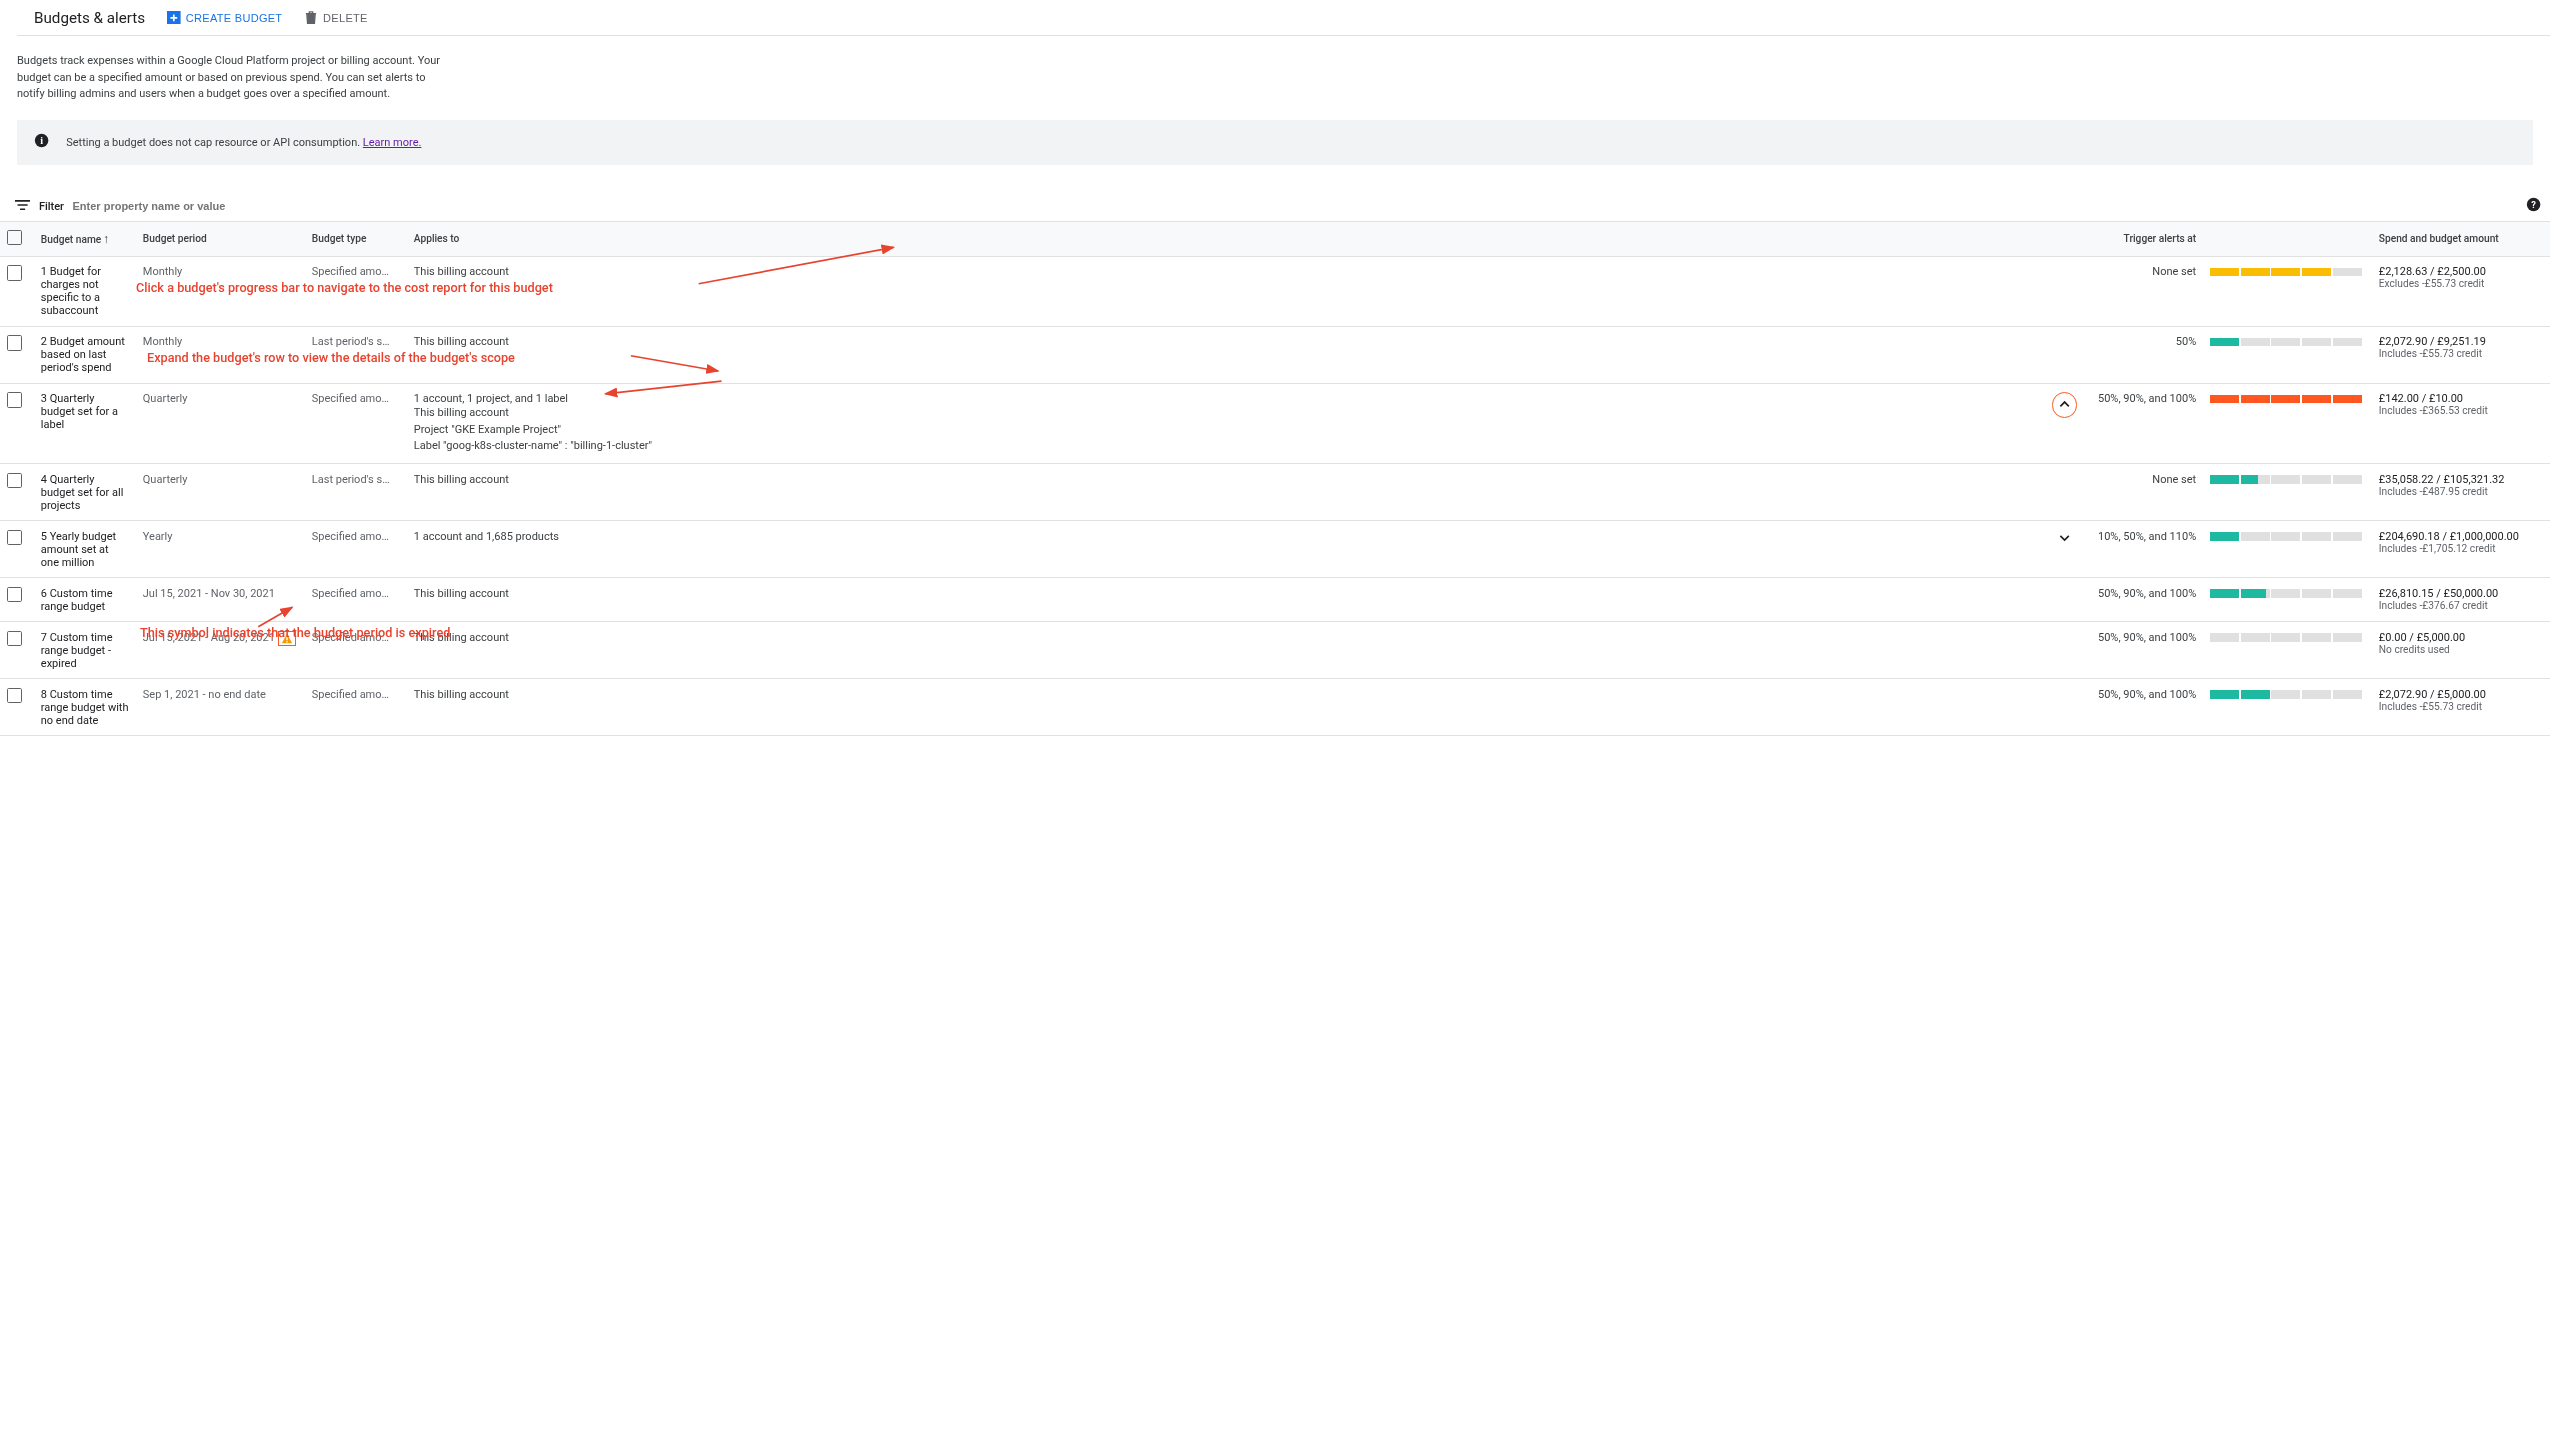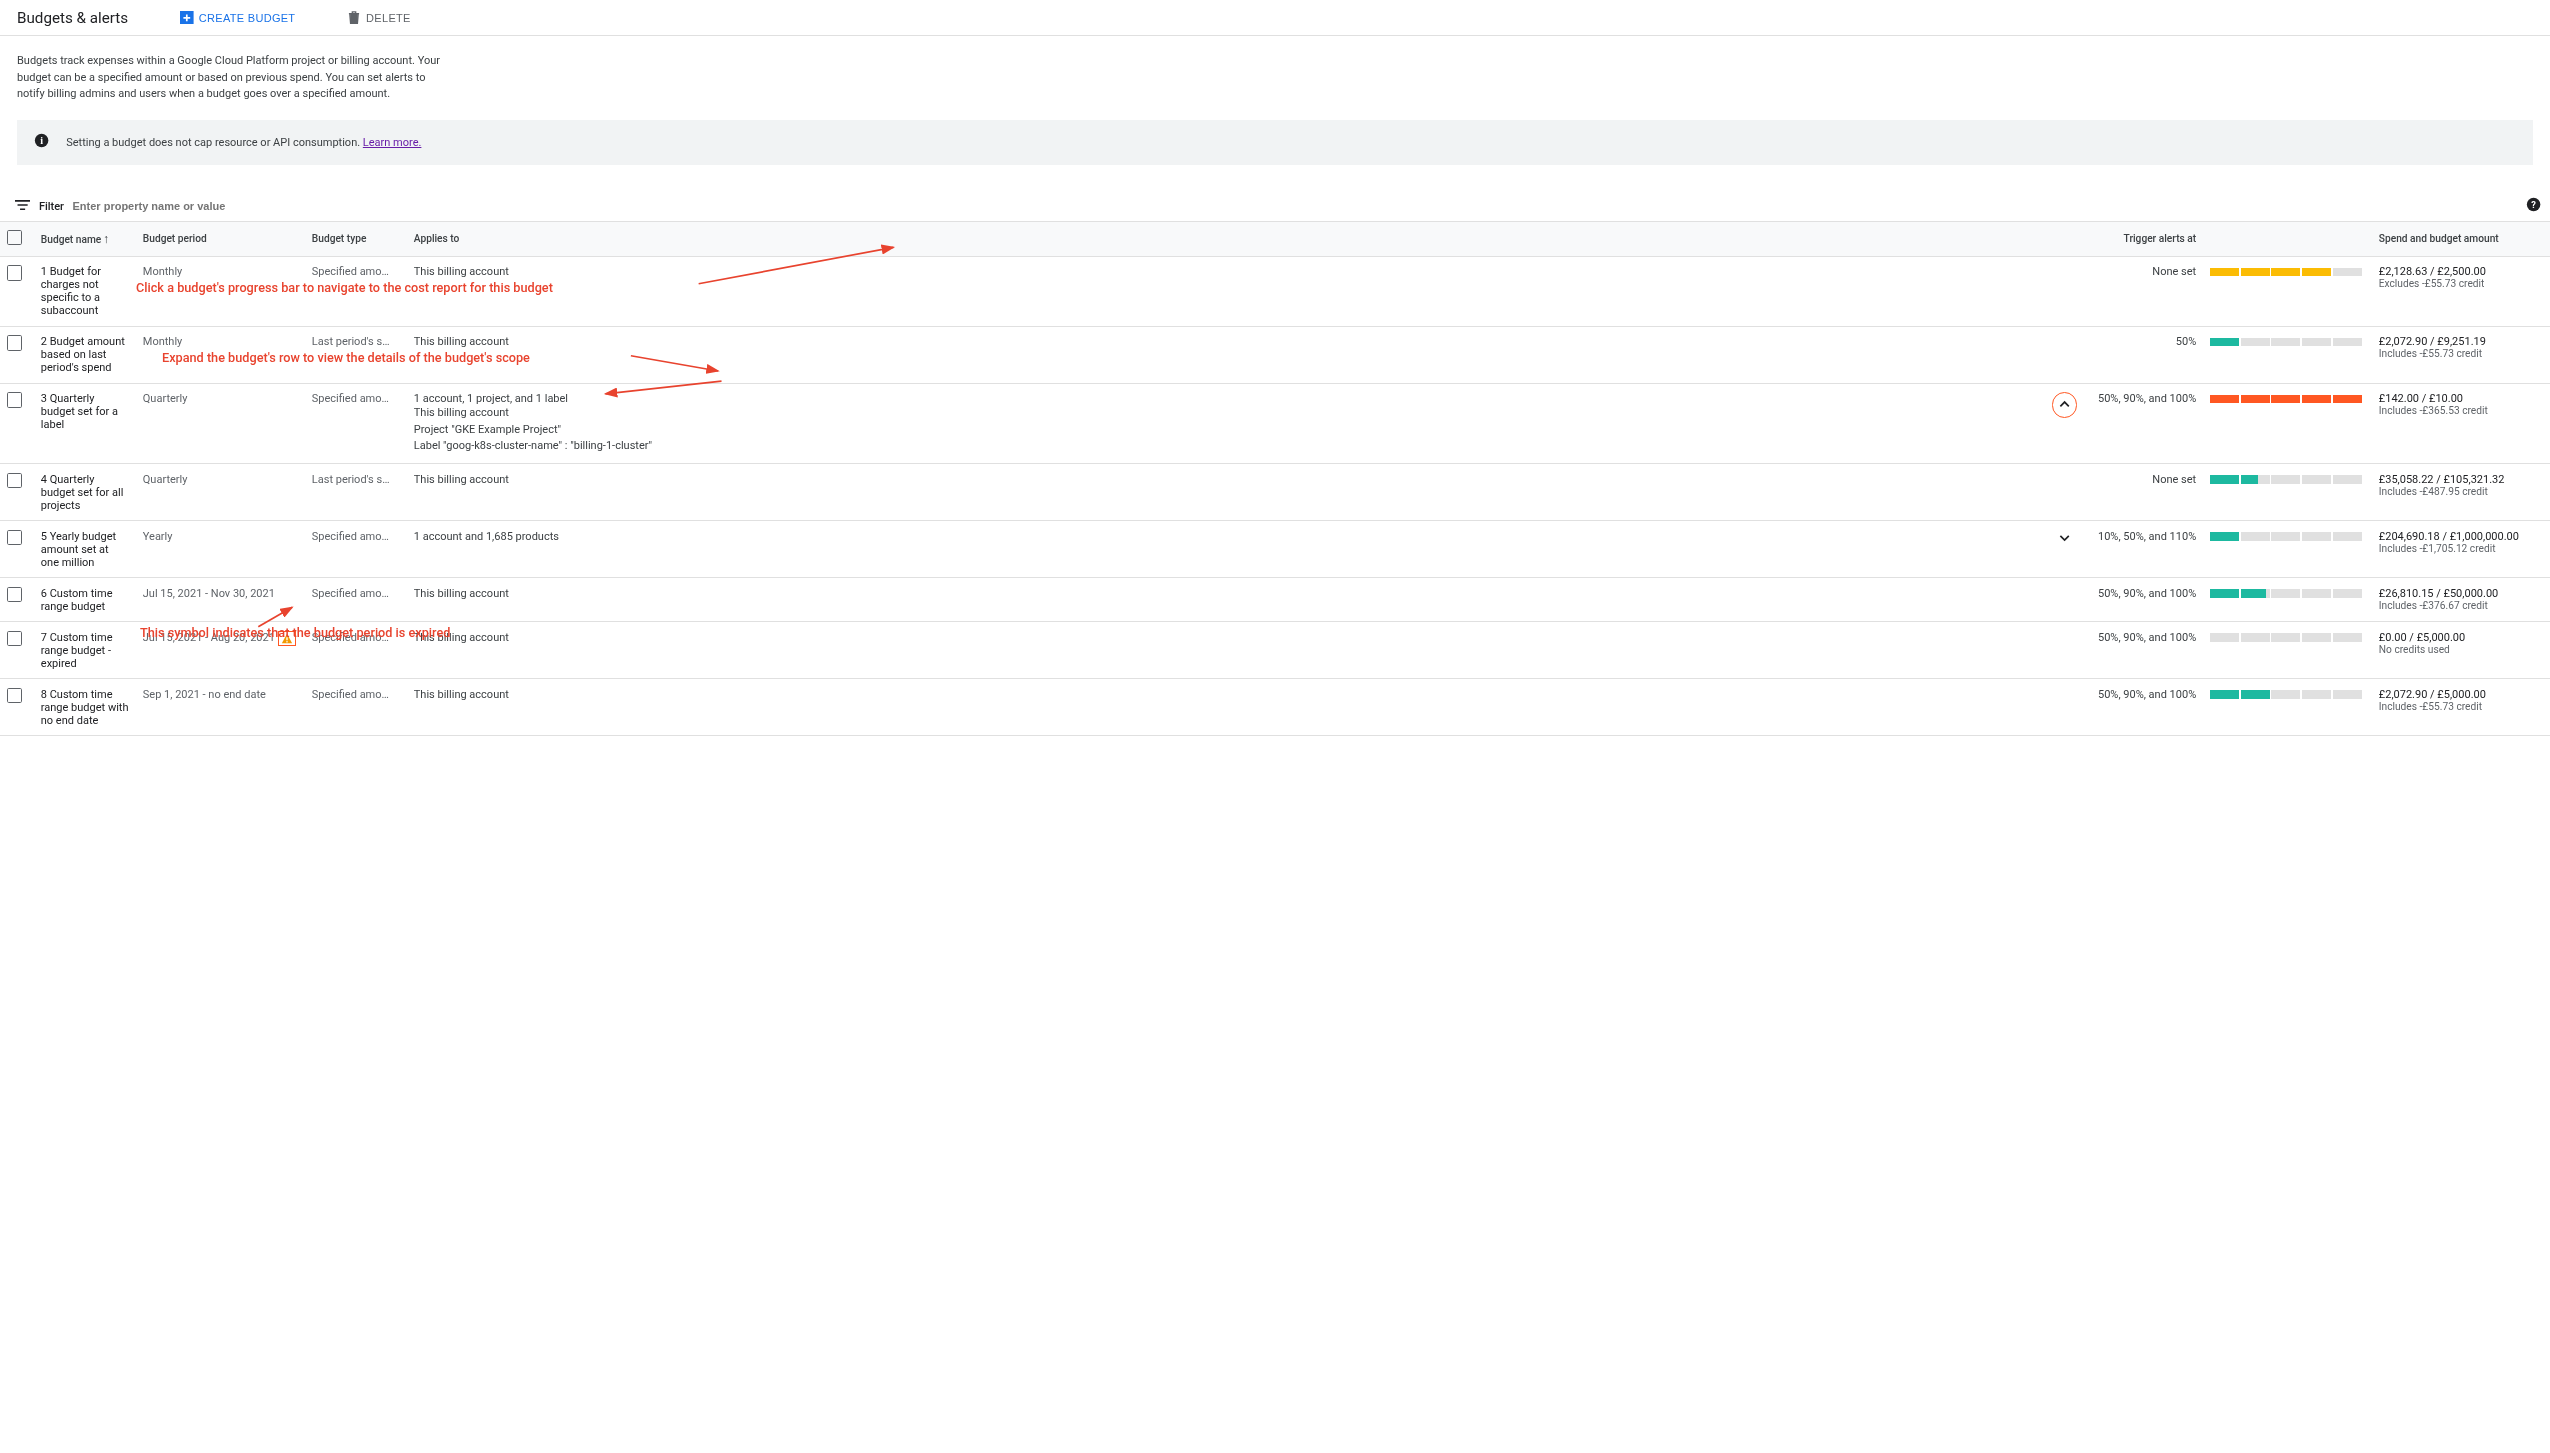--- a/index.html
+++ b/index.html
@@ -1,17 +1,17 @@
 <!DOCTYPE html>
 <html style="font-size:13.6px"><head>
 <meta charset="utf-8">
 <style>
 * { box-sizing: border-box; margin: 0; padding: 0; }
 body { font-family: Roboto, "Helvetica Neue", Arial, sans-serif; font-size: 11px; color: #202124; background: #fff; }
-.header { display: flex; align-items: center; padding: 8.5px 17px; border-bottom: 0.8px solid #e0e0e0; gap: 52px; }
+.header { display: flex; align-items: center; padding: 8.5px 17px; border-bottom: 0.8px solid #e0e0e0; gap: 22px; margin-left: 17px; }
 .header h1 { font-size: 15.2px; font-weight: 400; color: #202124; }
 .header-btn { display: flex; align-items: center; gap: 5.1px; font-size: 11px; font-weight: 400; cursor: pointer; border: none; background: none; letter-spacing: 0.3px; }
 .create-btn { color: #1a73e8; }
 .delete-btn { color: #5f6368; }
 .icon-box { display: inline-flex; width: 13.6px; height: 13.6px; align-items: center; justify-content: center; }
 .content { padding: 17px; }
 .description { max-width: 423px; color: #3c4043; font-size: 11px; line-height: 1.5; margin-bottom: 17px; }
 .info-banner { background: #f1f3f4; padding: 13.6px 17px; display: flex; align-items: center; gap: 17px; font-size: 11px; color: #3c4043; margin-bottom: 10.2px; }
 .info-banner a { color: #681da8; text-decoration: underline; }
 .filter-bar { display: flex; align-items: center; padding: 6.8px 0 6.8px 15.2px; gap: 8.5px; position: relative; }
@@ -337,21 +337,21 @@
           </td>
           <td>
             <div class="amount-main">£2,072.90 / £5,000.00</div>
             <div class="amount-sub">Includes -£55.73 credit</div>
           </td>
         </tr>
       </tbody>
 </table>
 
 <div class="annotation" style="top:280px; left:136px;">Click a budget's progress bar to navigate to the cost report for this budget</div>
-<div class="annotation" style="top:350px; left:162px;text-align:center;">Expand the budget's row to view the details of the budget's scope</div>
+<div class="annotation" style="top:350px; left:147px;text-align:center;">Expand the budget's row to view the details of the budget's scope</div>
 <div class="annotation" style="top:625px; left:140px;">This symbol indicates that the budget period is expired</div>
 
 <svg class="svg-overlay" width="1233" height="703" viewBox="0 0 1456 830">
   <defs>
     <marker id="arrowhead" markerWidth="8" markerHeight="6" refX="7" refY="3" orient="auto">
       <polygon points="0 0, 8 3, 0 6" fill="#e8432e"></polygon>
     </marker>
   </defs>
 
   <line x1="825" y1="335" x2="1055" y2="292" stroke="#e8432e" stroke-width="2" marker-end="url(#arrowhead)"></line>

